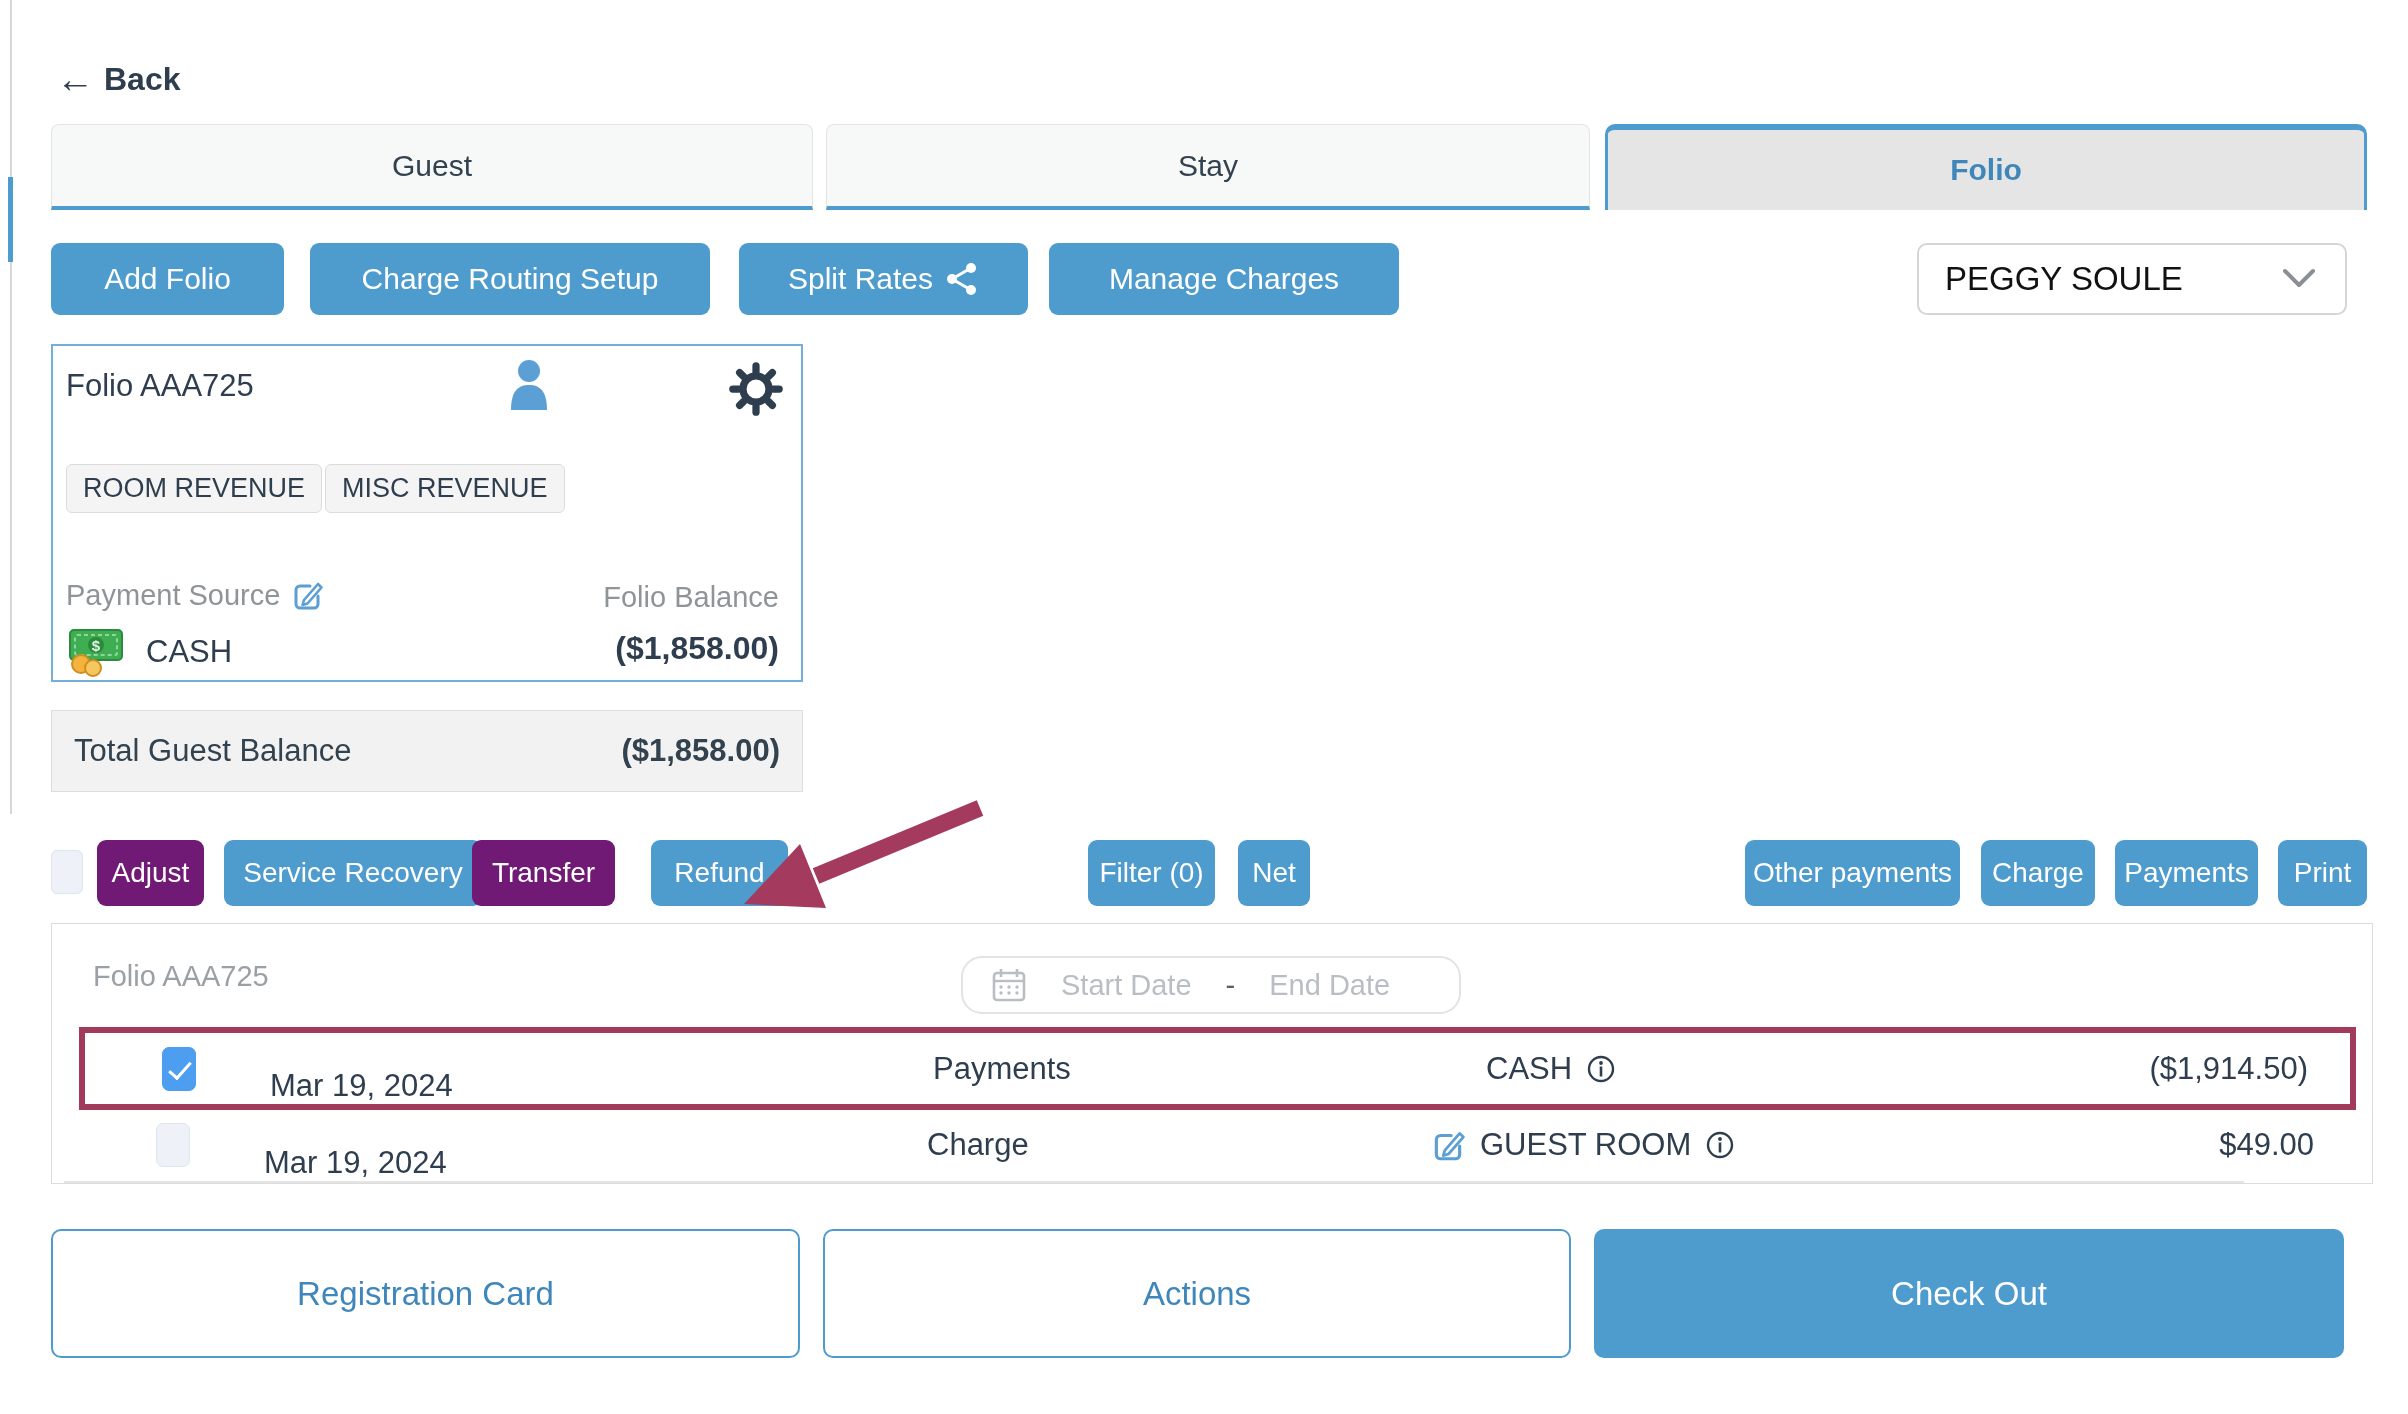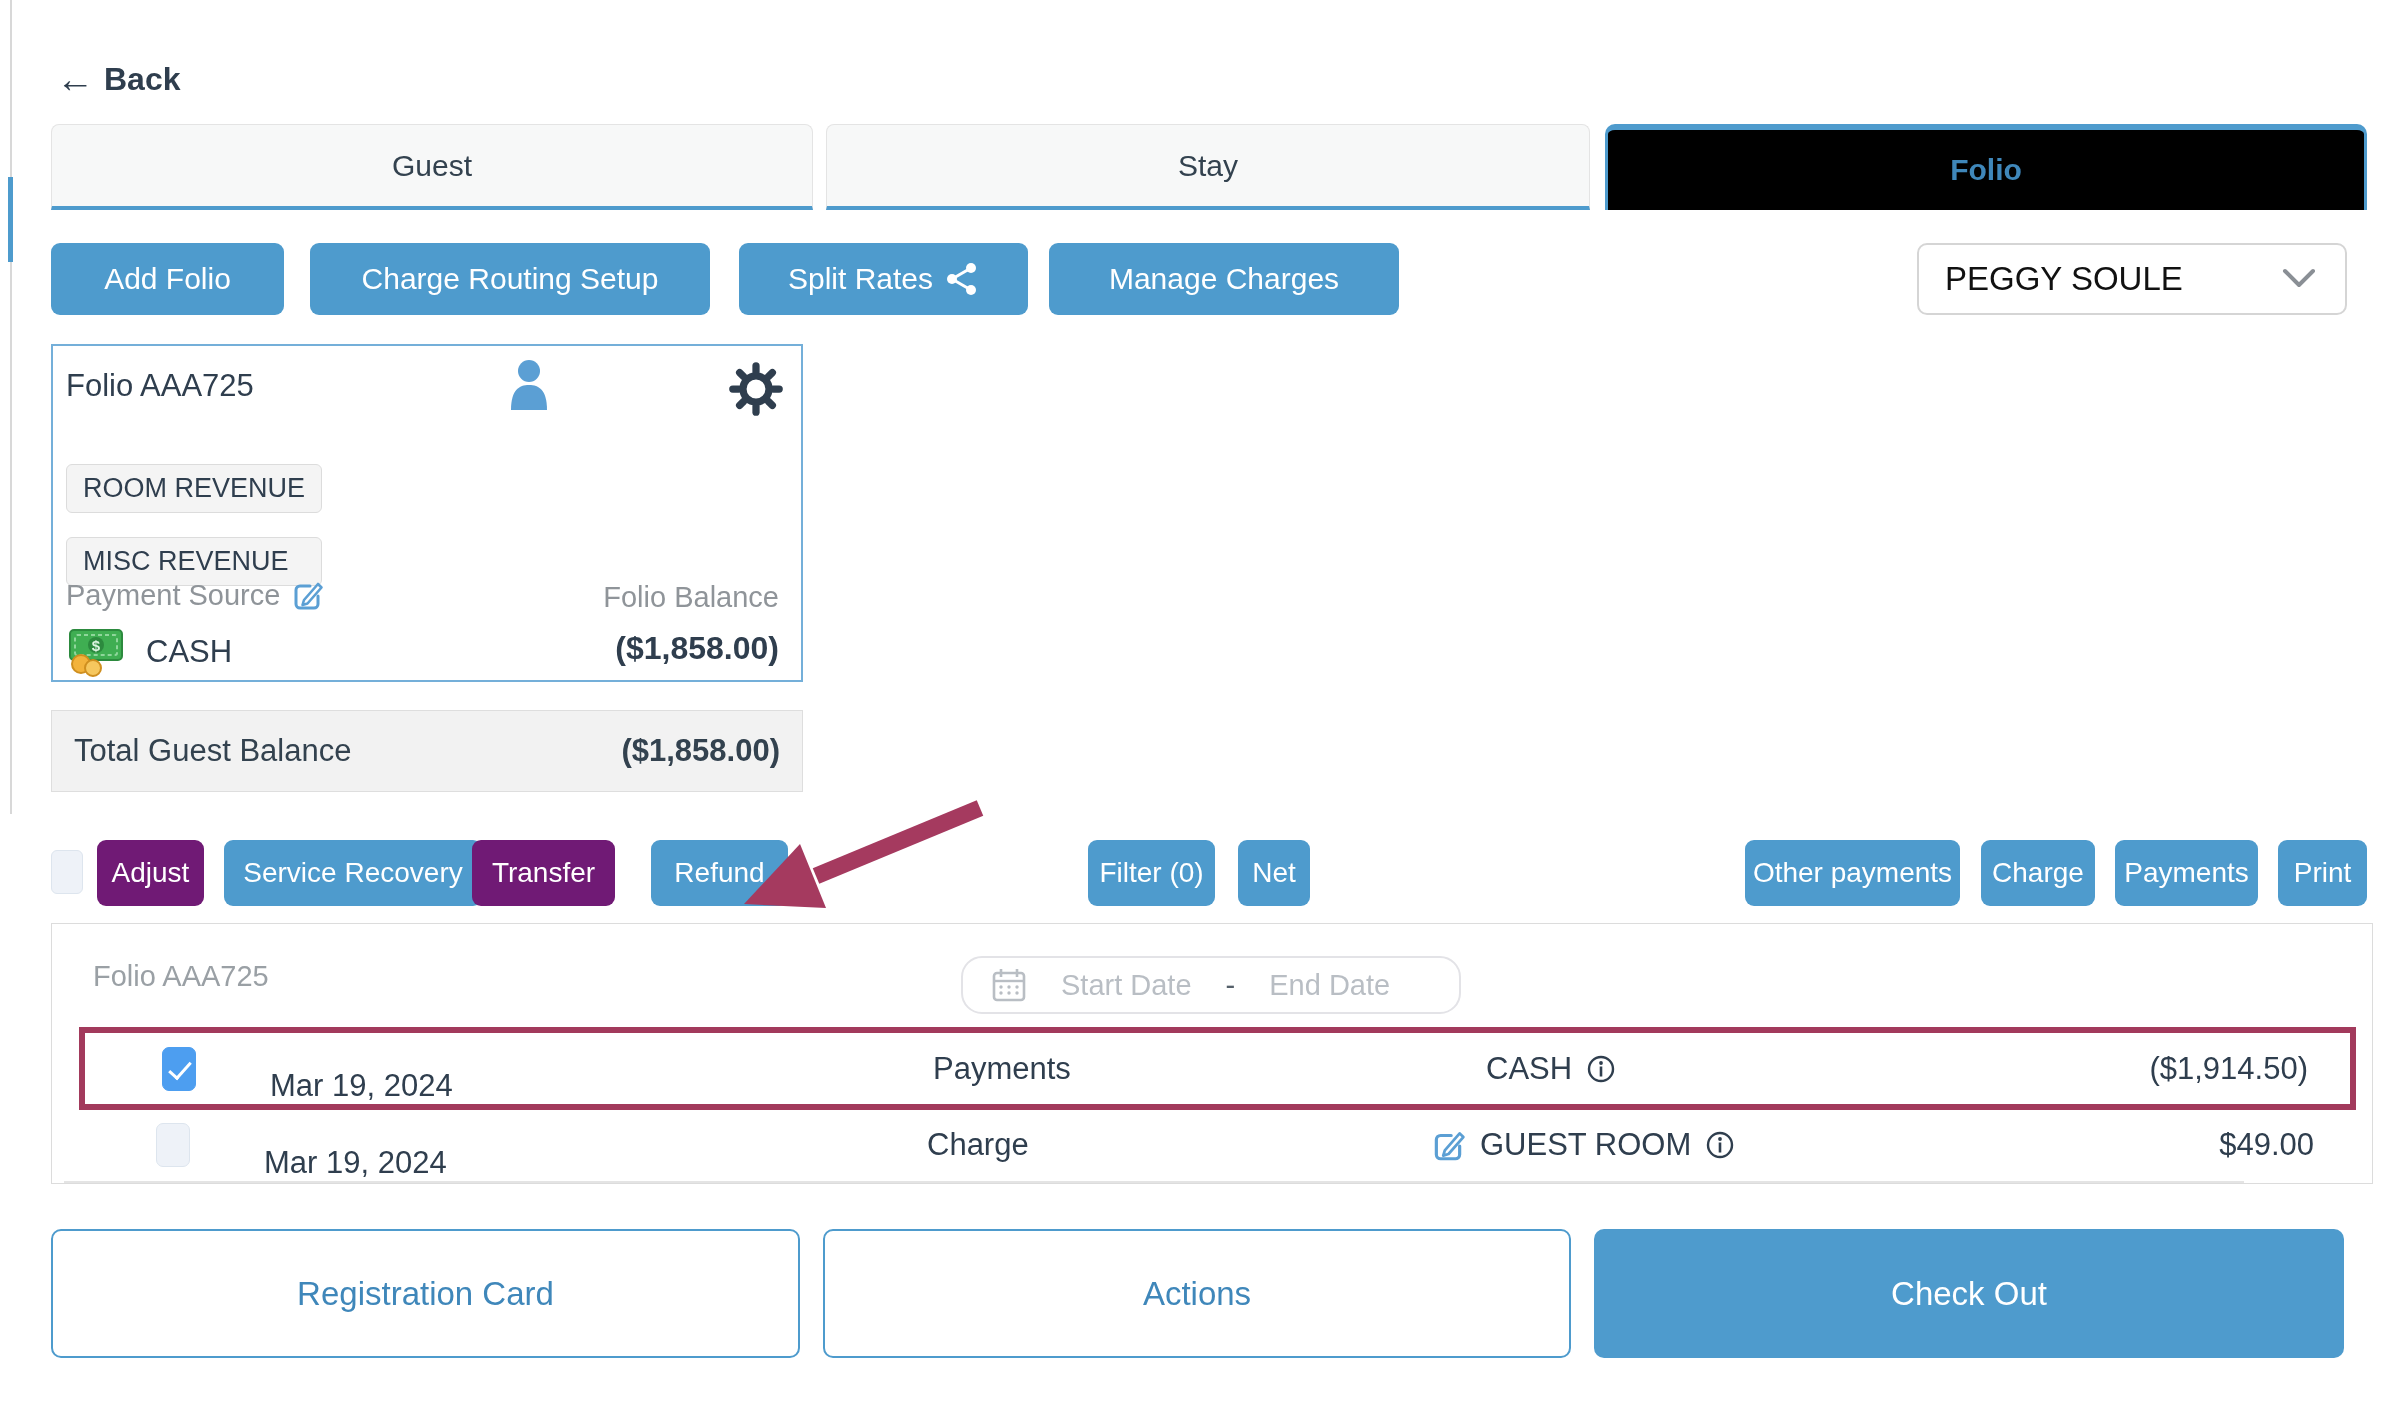--- a/index.html
+++ b/index.html
@@ -14,21 +14,21 @@
   
   .back { position:absolute; left:56px; top:60px; display:flex; align-items:center; gap:10px;
     font-size:32px; font-weight:700; color:#2f3e4e; cursor:pointer; }
   .back .arr { font-size:38px; font-weight:400; line-height:1; }
 
   
   .tab { position:absolute; top:124px; height:86px; display:flex; align-items:center; justify-content:center;
     font-size:30px; }
   .tab.inactive { background:#f7f8f8; border:1px solid #e4e4e4; border-bottom:4px solid #4e9bcd;
     border-radius:8px 8px 0 0; color:#33424f; }
-  .tab.active { background:#000000; border-top:6px solid #4e9bcd; border-left:3px solid #4e9bcd;
+  .tab.active { background:#e5e5e5; border-top:6px solid #4e9bcd; border-left:3px solid #4e9bcd;
     border-right:3px solid #4e9bcd; border-bottom:none; border-radius:10px 10px 0 0;
     color:#3f87ba; font-weight:700; }
   #tab-guest { left:51px; width:762px; }
   #tab-stay  { left:826px; width:764px; }
   #tab-folio { left:1605px; width:762px; }
 
   
   .btn { display:flex; align-items:center; justify-content:center; gap:12px;
     background:#4e9bcd; color:#fff; border-radius:9px; cursor:pointer; white-space:nowrap; }
   .btn.disabled { background:#701a75; cursor:default; }
@@ -43,21 +43,21 @@
     border:2px solid #d5d5d5; border-radius:10px; background:#fff; display:flex; align-items:center;
     padding:0 26px; font-size:33px; color:#111; cursor:pointer; }
   .guest-select .chev { margin-left:auto; }
 
   
   .folio-card { position:absolute; left:51px; top:344px; width:752px; height:338px;
     background:#fff; border:2px solid #74afd9; }
   .folio-card .title { position:absolute; left:13px; top:22px; font-size:31px; color:#2f3e4e; }
   .folio-card .person { position:absolute; left:450px; top:12px; }
   .folio-card .gear { position:absolute; right:16px; top:14px; cursor:pointer; }
-  .tagrow { position:absolute; left:13px; top:118px; display:flex; gap:24px;flex-direction:column; }
+  .tagrow { position:absolute; left:13px; top:118px; display:flex; gap:3px; }
   .tag { background:#f4f4f4; border:1px solid #dcdcdc; border-radius:6px; padding:8px 16px;
     font-size:27px; color:#2f3e4e; white-space:nowrap; }
   .ps-label { position:absolute; left:13px; top:232px; display:flex; align-items:center; gap:10px;
     font-size:29px; color:#8f9499; }
   .fb-label { position:absolute; right:22px; top:235px; font-size:29px; color:#8f9499; }
   .ps-value { position:absolute; left:13px; top:280px; display:flex; align-items:center; gap:16px;
     font-size:31px; color:#2f3e4e; }
   .fb-value { position:absolute; right:22px; top:284px; font-size:32px; font-weight:700; color:#2f3e4e; }
 
   

